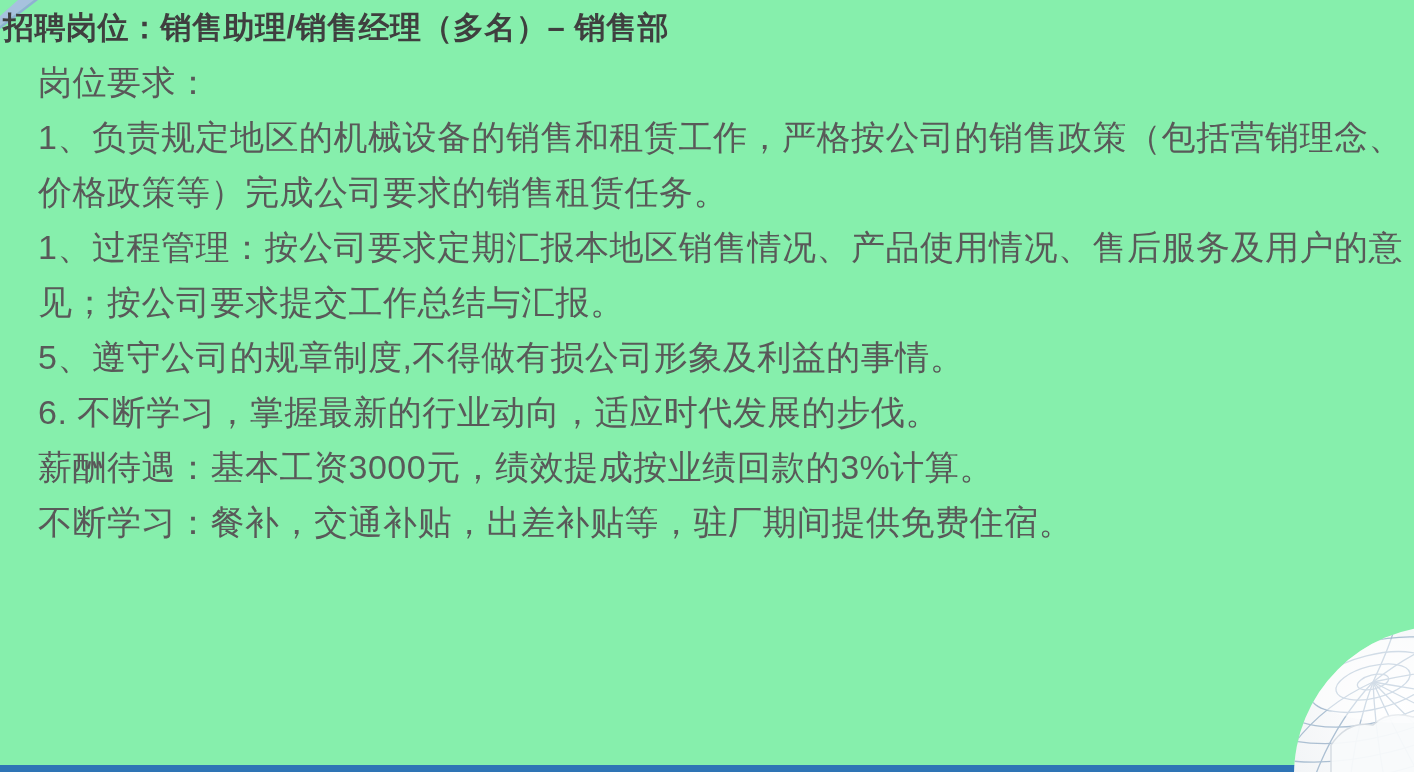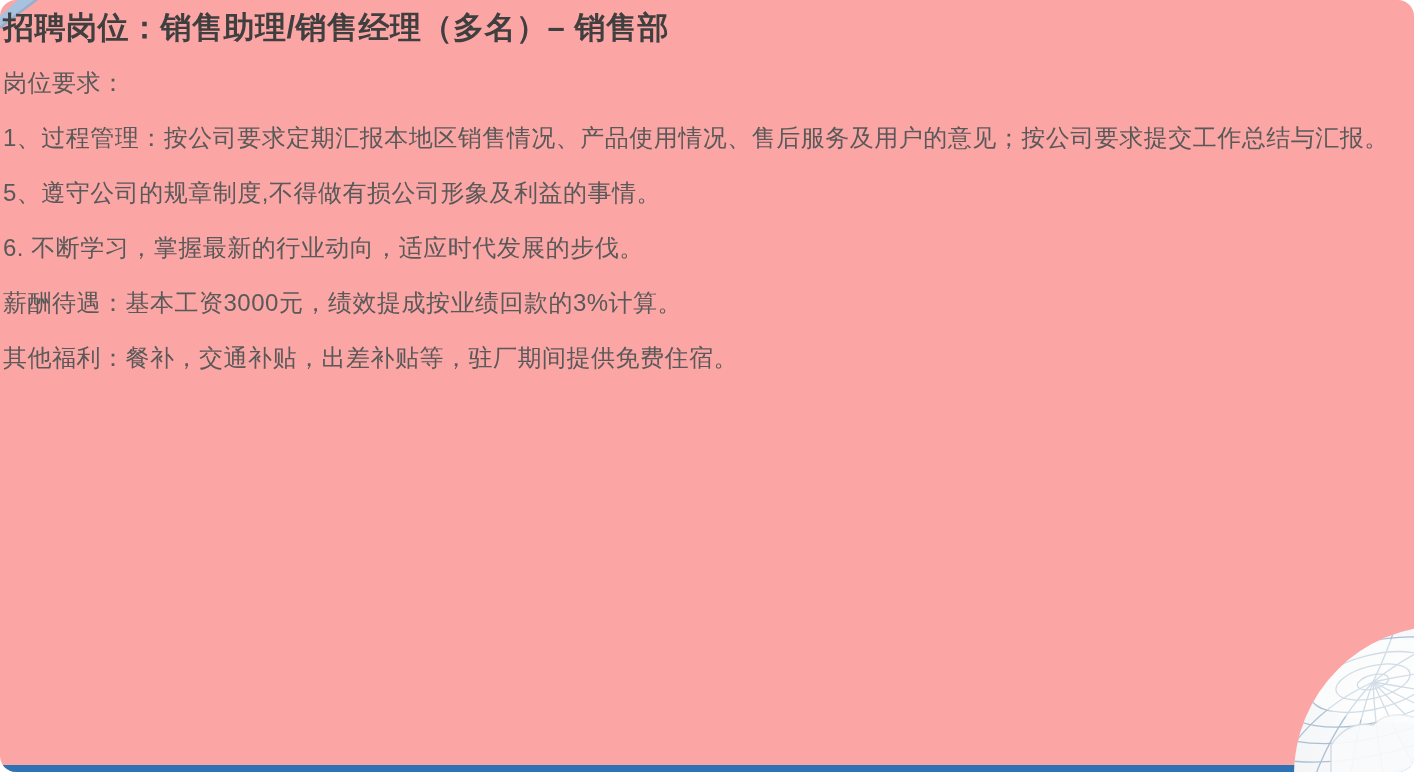--- a/index.html
+++ b/index.html
@@ -1,36 +1,36 @@
 <!DOCTYPE html>
 <html><head>
 <meta charset="utf-8">
 <style>
   html,body{margin:0;padding:0;background:#ffffff;}
   .page{
     position:relative;
     width:1414px;
     height:772px;
-    background:#fca5a5;
+    background:#86efac;
     overflow:hidden;
     font-family:"Liberation Sans","DejaVu Sans",sans-serif;
-    border-radius:16px;
   }
   .content{
     position:absolute;
     top:1px; left:3px; right:0;
     z-index:2;
   }
   .line{
-    font-size:24px;
+    font-size:34px;
     line-height:55px;
     color:#595959;
     letter-spacing:0.5px;
     white-space:normal;
     word-break:break-all;
+    margin-left:35px;
   }
   .title-line{
     font-size:31px;
     line-height:54px;
     font-weight:bold;
     color:#3f3f3f;
     letter-spacing:0.5px;
   }
   .corner-ribbon{
     position:absolute;
@@ -59,25 +59,26 @@
 <div class="page">
 
   <svg class="corner-ribbon" width="50" height="35" viewBox="0 0 50 35" aria-hidden="true">
     <polygon points="18,0 34,0 0,26 0,16" fill="#a7c2de"></polygon>
     <polygon points="34,0 38,0 0,29 0,26" fill="#8fb0d3"></polygon>
   </svg>
 
   <div class="content">
     <div class="title-line">招聘岗位：销售助理/销售经理（多名）– 销售部</div>
     <div class="line">岗位要求：</div>
+    <div class="line">1、负责规定地区的机械设备的销售和租赁工作，严格按公司的销售政策（包括营销理念、价格政策等）完成公司要求的销售租赁任务。</div>
     <div class="line">1、过程管理：按公司要求定期汇报本地区销售情况、产品使用情况、售后服务及用户的意见；按公司要求提交工作总结与汇报。</div>
     <div class="line">5、遵守公司的规章制度,不得做有损公司形象及利益的事情。</div>
     <div class="line">6. 不断学习，掌握最新的行业动向，适应时代发展的步伐。</div>
     <div class="line">薪酬待遇：基本工资3000元，绩效提成按业绩回款的3%计算。</div>
-    <div class="line">其他福利：餐补，交通补贴，出差补贴等，驻厂期间提供免费住宿。</div>
+    <div class="line">不断学习：餐补，交通补贴，出差补贴等，驻厂期间提供免费住宿。</div>
   </div>
 
   <div class="bottom-bar"></div>
 
   <svg class="globe" viewBox="0 0 300 300" width="300" height="300" aria-hidden="true">
     <defs>
       <radialGradient id="sphereG" cx="35%" cy="28%" r="85%">
         <stop offset="0%" stop-color="#ffffff"></stop>
         <stop offset="45%" stop-color="#f3f5f7"></stop>
         <stop offset="75%" stop-color="#e0e4e8"></stop>

